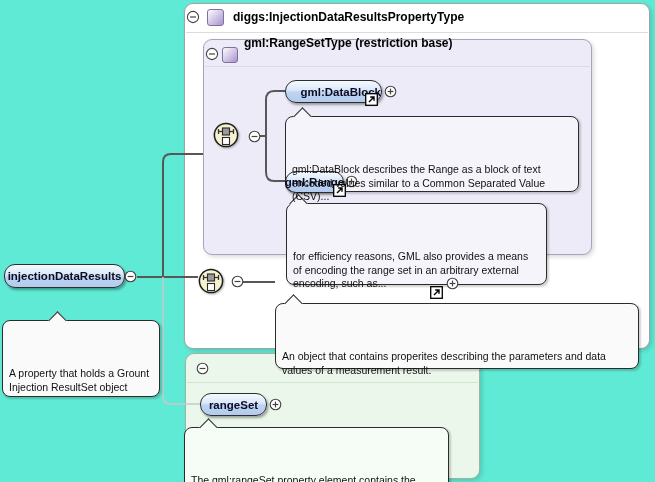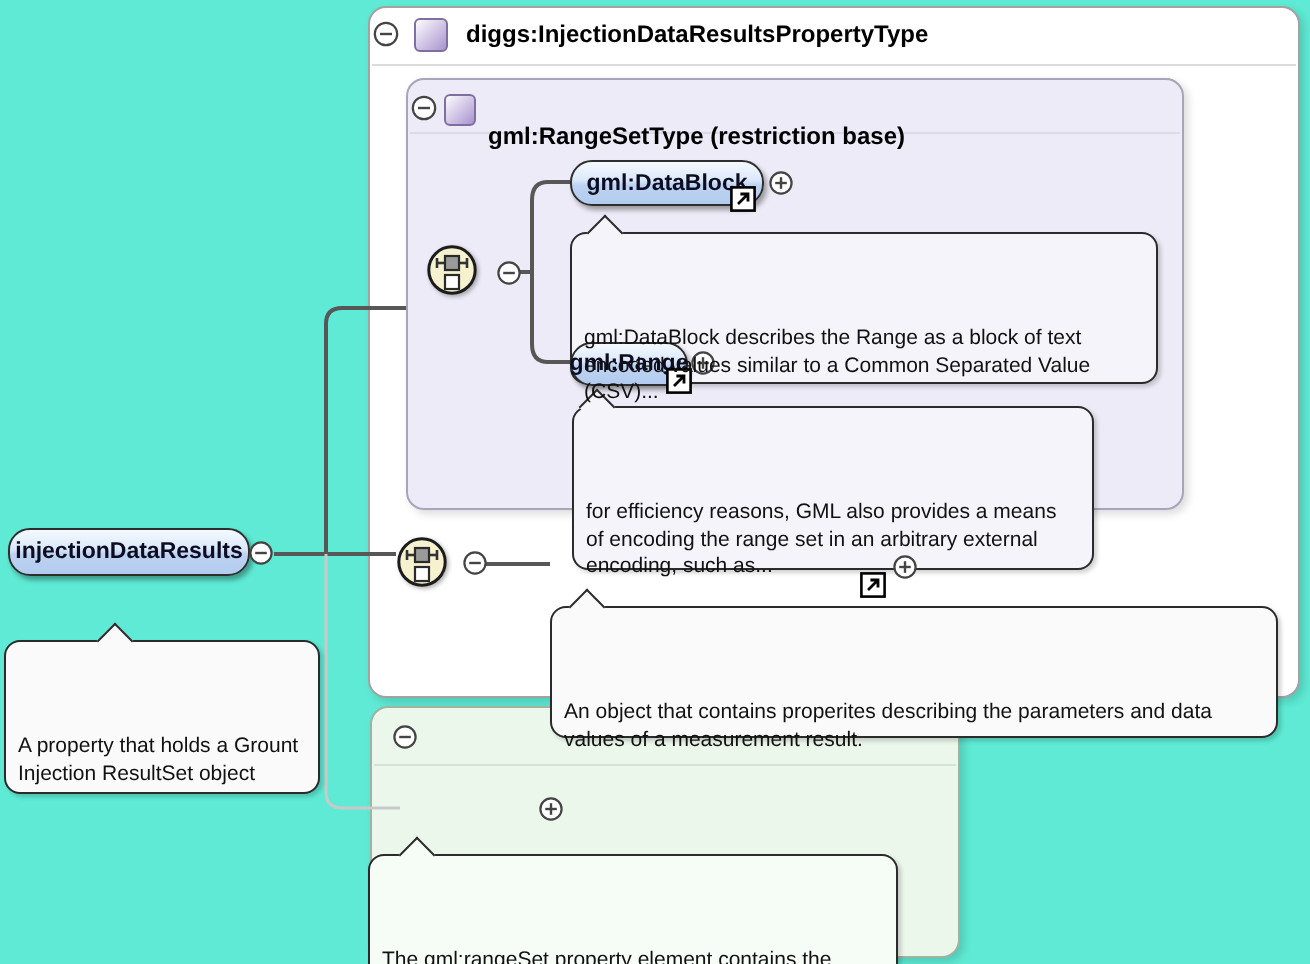--- a/index.html
+++ b/index.html
@@ -73,40 +73,40 @@
   <span class="ticon" style="left:207px;top:9px;"></span>
   <span class="gbox-title" style="left:233px;top:10px;">diggs:InjectionDataResultsPropertyType</span>
 
   <span class="iconabs" style="left:205px;top:47px;">
     <svg width="14" height="14">
         <circle cx="7" cy="7" r="5.6" fill="#fff" stroke="#444" stroke-width="1.1"></circle>
         <line x1="4" y1="7" x2="10" y2="7" stroke="#444" stroke-width="1.2"></line>
       </svg>
   </span>
   <span class="ticon small" style="left:222px;top:47px;"></span>
-  <span class="gbox-title" style="left:244px;top:61px;">gml:RangeSetType (restriction base)</span>
+  <span class="gbox-title" style="left:244px;top:36px;">gml:RangeSetType (restriction base)</span>
 
   <span class="iconabs" style="left:213px;top:122px;filter:drop-shadow(1px 1.5px 1px rgba(0,0,0,0.3));">
     <svg width="26" height="26">
       <circle cx="13" cy="13" r="11.6" fill="#f6f2cf" stroke="#1c1c1c" stroke-width="1.5"></circle>
       <line x1="5.5" y1="9.5" x2="20.5" y2="9.5" stroke="#333" stroke-width="1.3"></line>
       <line x1="5.5" y1="7" x2="5.5" y2="12" stroke="#333" stroke-width="1.3"></line>
       <line x1="20.5" y1="7" x2="20.5" y2="12" stroke="#333" stroke-width="1.3"></line>
       <rect x="9.5" y="6" width="7" height="7" fill="#9a9a9a" stroke="#2a2a2a" stroke-width="1.1"></rect>
       <rect x="9.5" y="15.5" width="7" height="7" fill="#ffffff" stroke="#2a2a2a" stroke-width="1.1"></rect>
     </svg>
   </span>
   <span class="iconabs" style="left:248px;top:130px;">
     <svg width="13" height="13">
         <circle cx="6.5" cy="6.5" r="5.3" fill="#fff" stroke="#444" stroke-width="1.1"></circle>
         <line x1="3.6" y1="6.5" x2="9.4" y2="6.5" stroke="#444" stroke-width="1.2"></line>
       </svg>
   </span>
 
-  <div class="pill" style="left:285px;top:80px;width:95px;height:21px;">
+  <div class="pill" style="left:285px;top:80px;width:95px;height:21px;justify-content:flex-end;">
     <span>gml:DataBlock</span>
   </div>
   <span class="iconabs" style="left:365px;top:93px;">
     <svg width="13" height="13">
         <rect x="0.7" y="0.7" width="11.6" height="11.6" fill="#fff" stroke="#000" stroke-width="1.3"></rect>
         <path d="M4 9 L9 4 M5.2 4 H9 V7.8" fill="none" stroke="#000" stroke-width="1.4"></path>
       </svg>
   </span>
   <span class="iconabs" style="left:384px;top:85px;">
     <svg width="13" height="13">
@@ -181,20 +181,23 @@
 values of a measurement result.</span>
   </div>
 
   <span class="iconabs" style="left:196px;top:362px;">
     <svg width="13" height="13">
         <circle cx="6.5" cy="6.5" r="5.3" fill="#fff" stroke="#444" stroke-width="1.1"></circle>
         <line x1="3.6" y1="6.5" x2="9.4" y2="6.5" stroke="#444" stroke-width="1.2"></line>
       </svg>
   </span>
 
+  <div class="pill" style="left:200px;top:393px;width:65px;height:21px;">
+    <span>rangeSet</span>
+  </div>
   <span class="iconabs" style="left:269px;top:398px;">
     <svg width="13" height="13">
         <circle cx="6.5" cy="6.5" r="5.3" fill="#fff" stroke="#444" stroke-width="1.1"></circle>
         <line x1="3.6" y1="6.5" x2="9.4" y2="6.5" stroke="#444" stroke-width="1.2"></line>
         <line x1="6.5" y1="3.6" x2="6.5" y2="9.4" stroke="#444" stroke-width="1.2"></line>
       </svg>
   </span>
   <div class="doc green" style="left:184px;top:427px;width:251px;height:42px;">
     <span class="notch" style="left:17px;"></span>
     <span class="txt">The gml:rangeSet property element contains the

